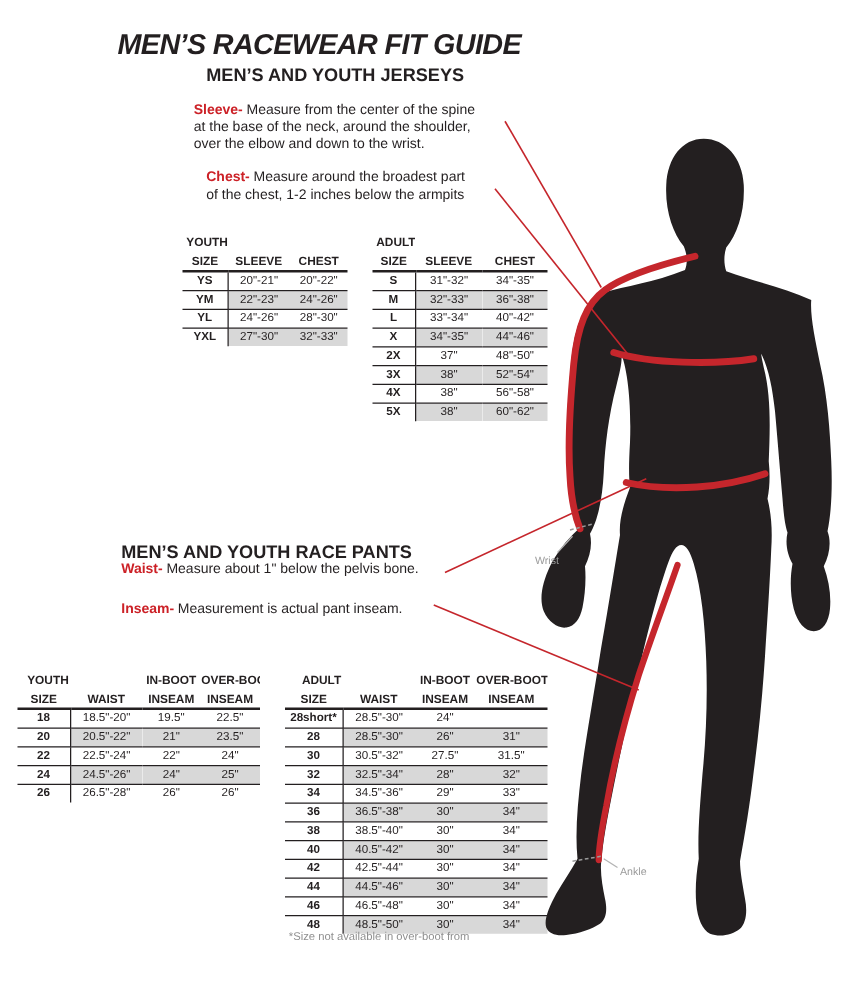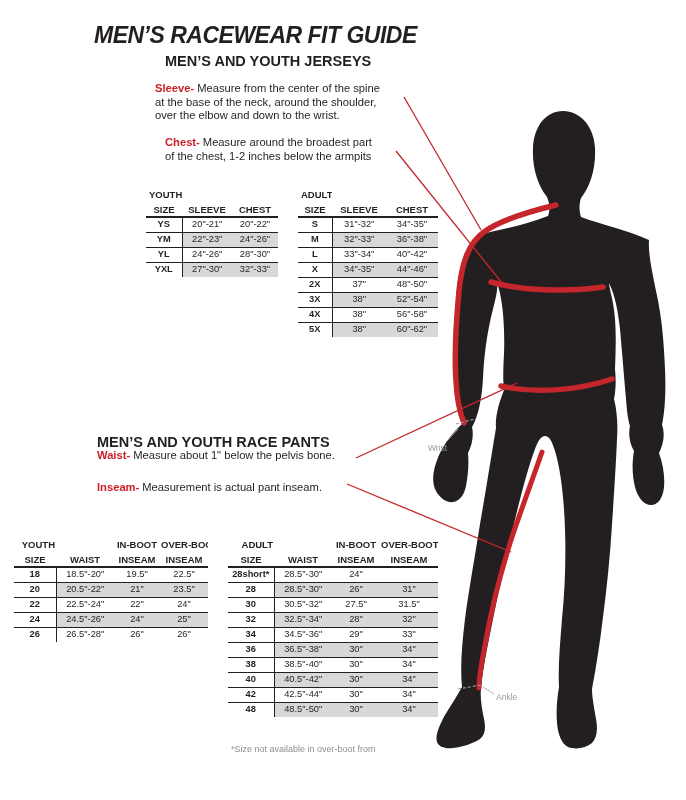--- a/index.html
+++ b/index.html
@@ -298,20 +298,32 @@
         </tr>
         <tr class="shaded">
           <td class="size-col">40</td>
           <td>40.5"-42"</td>
           <td>30"</td>
           <td>34"</td>
         </tr>
         <tr>
           <td class="size-col">42</td>
           <td>42.5"-44"</td>
+          <td>30"</td>
+          <td>34"</td>
+        </tr>
+        <tr class="shaded">
+          <td class="size-col">44</td>
+          <td>44.5"-46"</td>
+          <td>30"</td>
+          <td>34"</td>
+        </tr>
+        <tr>
+          <td class="size-col">46</td>
+          <td>46.5"-48"</td>
           <td>30"</td>
           <td>34"</td>
         </tr>
         <tr class="shaded">
           <td class="size-col">48</td>
           <td>48.5"-50"</td>
           <td>30"</td>
           <td>34"</td>
         </tr>
       </tbody>

